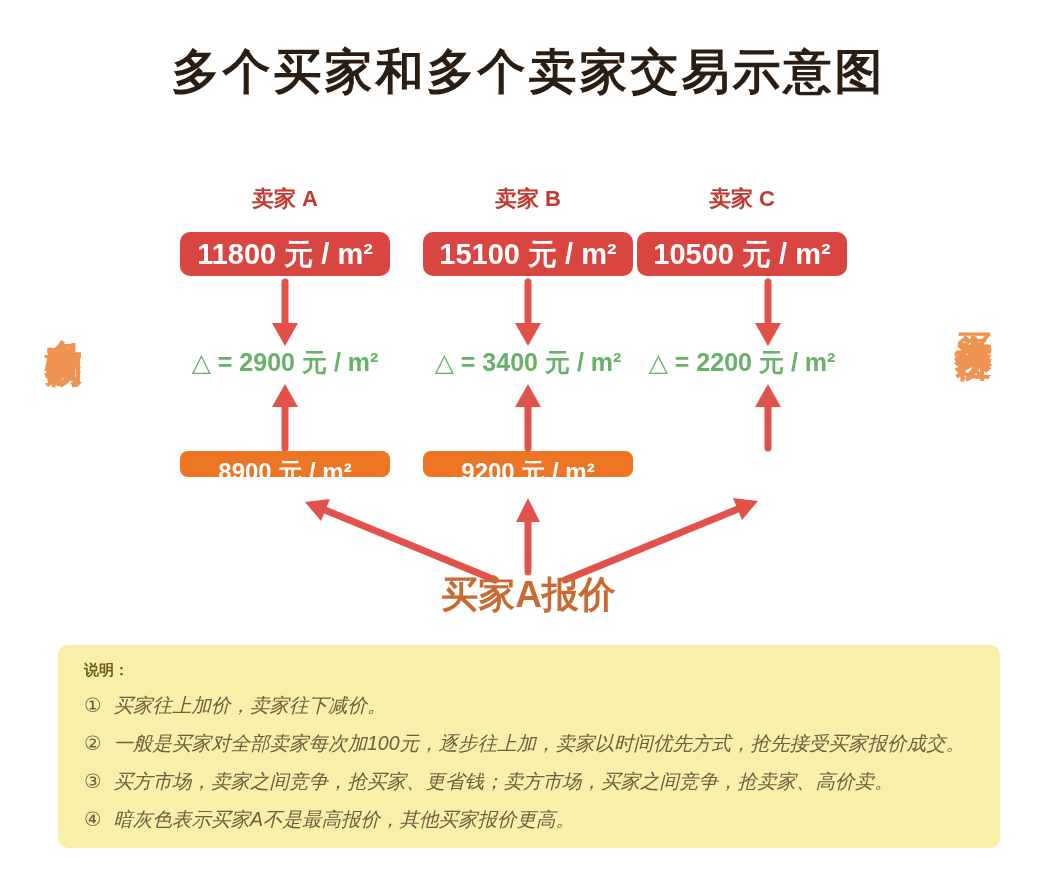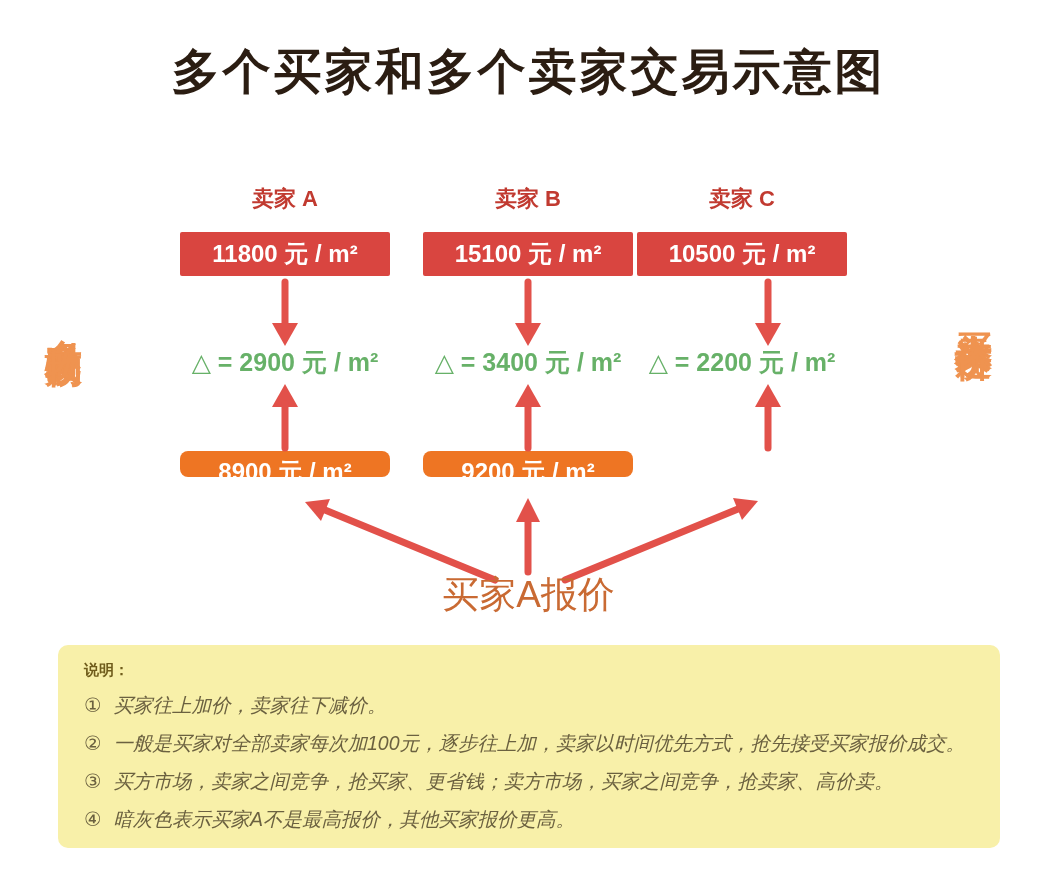--- a/index.html
+++ b/index.html
@@ -17,37 +17,37 @@
     font-size:37px;font-weight:800;letter-spacing:2px;color:var(--side,#ef9350);
   }
   .side-label.left{left:38px;top:310px;}
   .side-label.right{left:948px;top:303px;}
   .col{position:absolute;top:183px;width:210px;text-align:center;}
   .col.a{left:180px;}
   .col.b{left:423px;}
   .col.c{left:637px;}
   .seller-name{font-size:22px;font-weight:800;color:var(--seller,#c13a30);height:32px;line-height:32px;}
   .ask-box{
-    margin-top:17px;height:44px;line-height:44px;border-radius:2px;
+    margin-top:17px;height:44px;line-height:44px;border-radius:10px;
     background:var(--ask-bg,#d94540);color:var(--box-text,#ffffff);
-    font-size:24px;font-weight:700;
+    font-size:29px;font-weight:700;
   }
   .delta{
     margin-top:72px;height:28px;line-height:28px;
     font-size:25px;font-weight:700;color:var(--delta,#67b168);
   }
   .bid-box{
     margin-top:75px;height:26px;line-height:41px;border-radius:8px;
     background:var(--bid-bg,#ee7523);color:var(--box-text,#ffffff);
     font-size:24px;font-weight:700;
   }
   .bid-box.gray{background:var(--gray-bg,#dcdcdc);color:var(--gray-text,#222222);}
   .buyer-label{
     position:absolute;left:0;top:570px;width:1057px;text-align:center;
-    font-size:37px;font-weight:400;color:var(--buyer,#c96a33);z-index:3;
+    font-size:37px;font-weight:700;color:var(--buyer,#c96a33);z-index:3;
   }
   .arrows{position:absolute;left:0;top:0;width:1057px;height:886px;z-index:2;pointer-events:none;}
   .arrows line{stroke:var(--arrow,#e2514a);stroke-width:7;stroke-linecap:round;}
   .arrows polygon{fill:var(--arrow,#e2514a);}
   .notes-panel{
     position:absolute;left:58px;top:645px;width:942px;height:203px;
     background:var(--panel-bg,#f8f0a9);border-radius:10px;box-sizing:border-box;
     padding:16px 26px 0 26px;
   }
   .notes-heading{font-size:15px;font-weight:800;color:var(--panel-head,#6f5c1b);margin-bottom:14px;}

